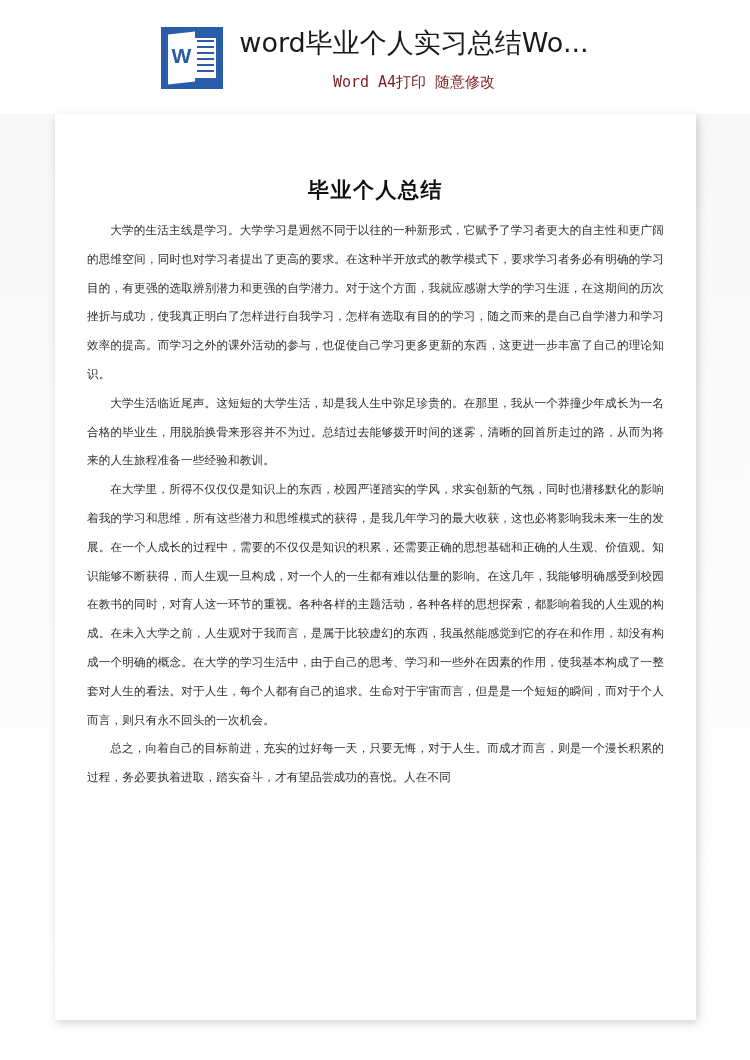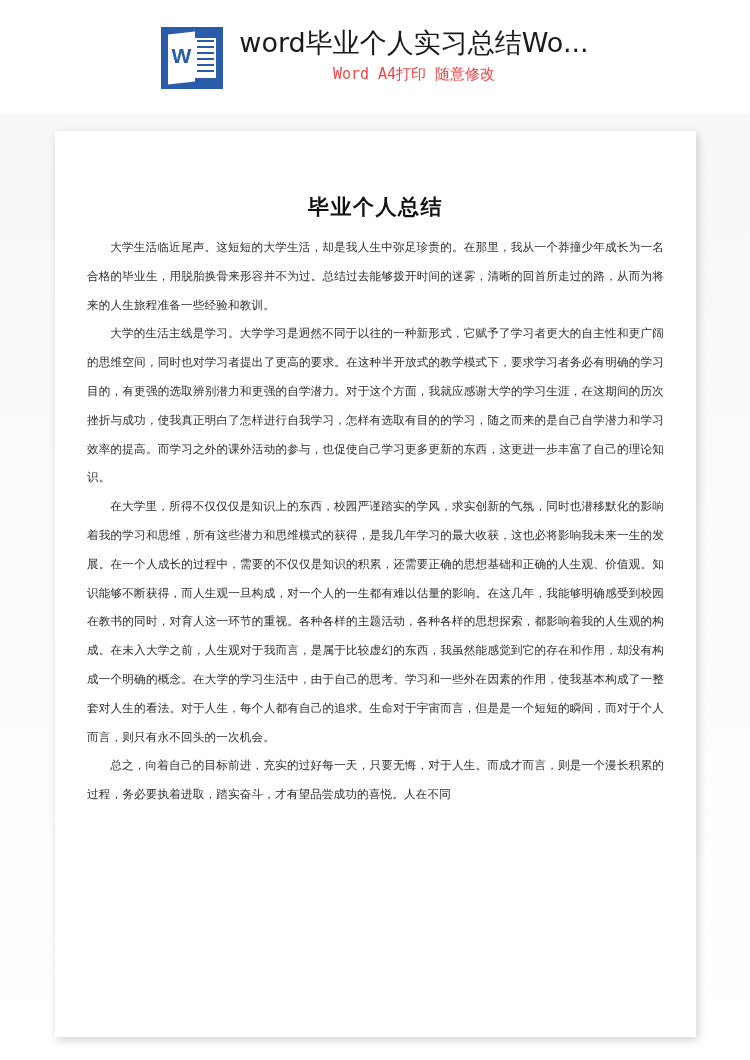--- a/index.html
+++ b/index.html
@@ -87,42 +87,42 @@
   }
   #doc-title-header {
     font-size: 27px;
     line-height: 34px;
     color: #1a1a1a;
     font-family: "DejaVu Sans", sans-serif;
     letter-spacing: 0px;
     white-space: nowrap;
   }
   #doc-subtitle-header {
-    margin-top: 4px;
+    margin-top: 12px;
     font-size: 15px;
     line-height: 20px;
-    color: #ef4444;
+    color: #7f1d1d;
     font-family: "DejaVu Sans Mono", monospace;
     white-space: nowrap;
   }
 
   
   #doc-canvas {
     position: absolute;
     left: 0;
     top: 114px;
     width: 750px;
     height: 946px;
     background: linear-gradient(180deg, #f7f7f7 0%, #fbfbfb 40%, #ffffff 100%);
   }
 
   #doc-page {
     position: absolute;
     left: 55px;
-    top: 17px;
+    top: 0px;
     width: 641px;
     height: 906px;
     background: #ffffff;
     box-shadow: 2px 3px 9px rgba(0,0,0,0.18);
     overflow: hidden;
   }
 
   #doc-body {
     position: absolute;
     left: 32px;
@@ -178,21 +178,21 @@
   </div>
 </div>
 
 <div id="doc-canvas">
 
   <div id="doc-page">
     <div id="doc-body">
 
       <div id="doc-title">毕业个人总结</div>
 
+      <p class="doc-para">大学的生活主线是学习。大学学习是迥然不同于以往的一种新形式，它赋予了学习者更大的自主性和更广阔的思维空间，同时也对学习者提出了更高的要求。在这种半开放式的教学模式下，要求学习者务必有明确的学习目的，有更强的选取辨别潜力和更强的自学潜力。对于这个方面，我就应感谢大学的学习生涯，在这期间的历次挫折与成功，使我真正明白了怎样进行自我学习，怎样有选取有目的的学习，随之而来的是自己自学潜力和学习效率的提高。而学习之外的课外活动的参与，也促使自己学习更多更新的东西，这更进一步丰富了自己的理论知识。</p>
       <p class="doc-para">大学生活临近尾声。这短短的大学生活，却是我人生中弥足珍贵的。在那里，我从一个莽撞少年成长为一名合格的毕业生，用脱胎换骨来形容并不为过。总结过去能够拨开时间的迷雾，清晰的回首所走过的路，从而为将来的人生旅程准备一些经验和教训。</p>
-      <p class="doc-para">大学的生活主线是学习。大学学习是迥然不同于以往的一种新形式，它赋予了学习者更大的自主性和更广阔的思维空间，同时也对学习者提出了更高的要求。在这种半开放式的教学模式下，要求学习者务必有明确的学习目的，有更强的选取辨别潜力和更强的自学潜力。对于这个方面，我就应感谢大学的学习生涯，在这期间的历次挫折与成功，使我真正明白了怎样进行自我学习，怎样有选取有目的的学习，随之而来的是自己自学潜力和学习效率的提高。而学习之外的课外活动的参与，也促使自己学习更多更新的东西，这更进一步丰富了自己的理论知识。</p>
       <p class="doc-para">在大学里，所得不仅仅仅是知识上的东西，校园严谨踏实的学风，求实创新的气氛，同时也潜移默化的影响着我的学习和思维，所有这些潜力和思维模式的获得，是我几年学习的最大收获，这也必将影响我未来一生的发展。在一个人成长的过程中，需要的不仅仅是知识的积累，还需要正确的思想基础和正确的人生观、价值观。知识能够不断获得，而人生观一旦构成，对一个人的一生都有难以估量的影响。在这几年，我能够明确感受到校园在教书的同时，对育人这一环节的重视。各种各样的主题活动，各种各样的思想探索，都影响着我的人生观的构成。在未入大学之前，人生观对于我而言，是属于比较虚幻的东西，我虽然能感觉到它的存在和作用，却没有构成一个明确的概念。在大学的学习生活中，由于自己的思考、学习和一些外在因素的作用，使我基本构成了一整套对人生的看法。对于人生，每个人都有自己的追求。生命对于宇宙而言，但是是一个短短的瞬间，而对于个人而言，则只有永不回头的一次机会。</p>
       <p class="doc-para">总之，向着自己的目标前进，充实的过好每一天，只要无悔，对于人生。而成才而言，则是一个漫长积累的过程，务必要执着进取，踏实奋斗，才有望品尝成功的喜悦。人在不同</p>
 
     </div>
   </div>
 
 </div>
 
 </body></html>

